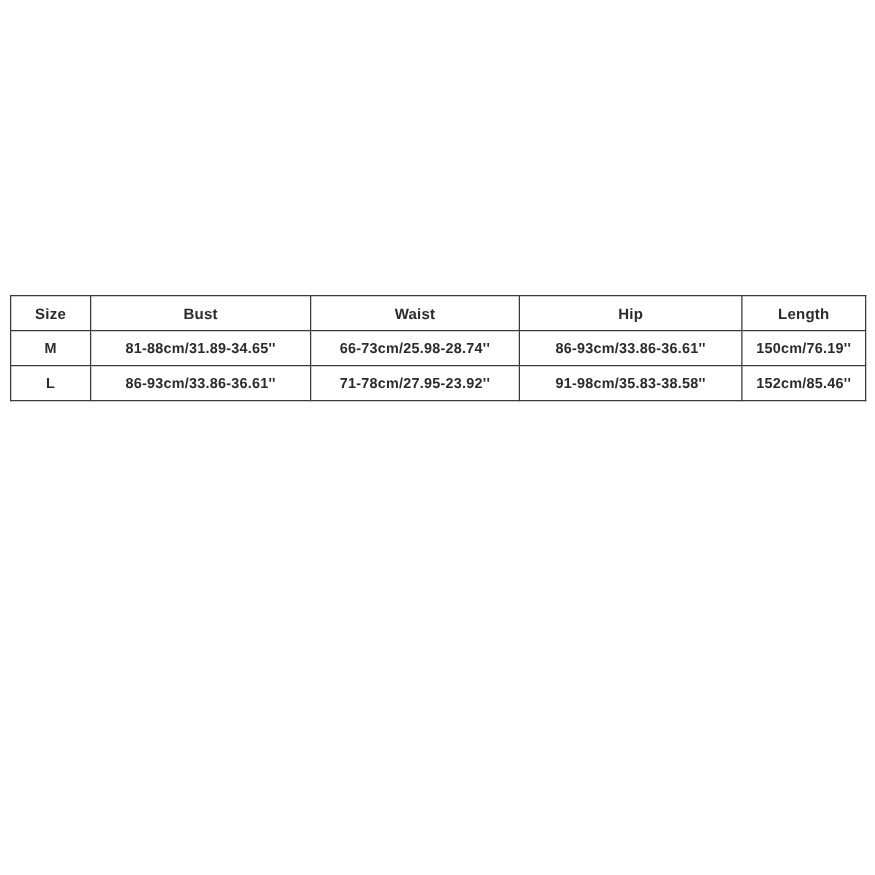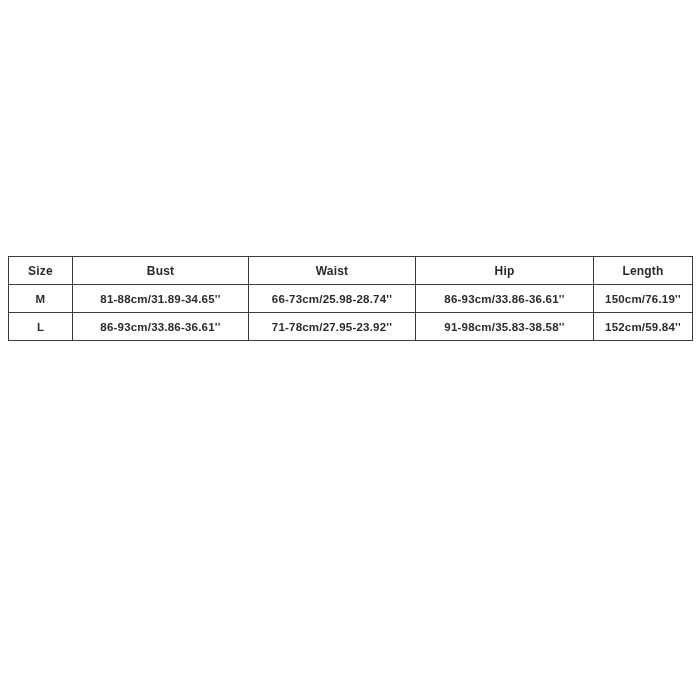--- a/index.html
+++ b/index.html
@@ -16,21 +16,20 @@
     font-family: "Liberation Sans", sans-serif;
   }
   table.size-table {
     position: absolute;
     left: 8px;
     top: 236px;
     width: 684px;
     border-collapse: collapse;
     table-layout: fixed;
     background: #ffffff;
-    margin-top: 20px;
   }
   table.size-table th,
   table.size-table td {
     border: 1px solid #3a3a3a;
     height: 27px;
     padding: 0 2px;
     text-align: center;
     vertical-align: middle;
     font-size: 11.5px;
     font-weight: bold;
@@ -75,17 +74,17 @@
         <td>81-88cm/31.89-34.65''</td>
         <td>66-73cm/25.98-28.74''</td>
         <td>86-93cm/33.86-36.61''</td>
         <td>150cm/76.19''</td>
       </tr>
       <tr>
         <td>L</td>
         <td>86-93cm/33.86-36.61''</td>
         <td>71-78cm/27.95-23.92''</td>
         <td>91-98cm/35.83-38.58''</td>
-        <td>152cm/59.84''</td>
+        <td>152cm/85.46''</td>
       </tr>
     </tbody>
   </table>
 </div>
 
 </body></html>

